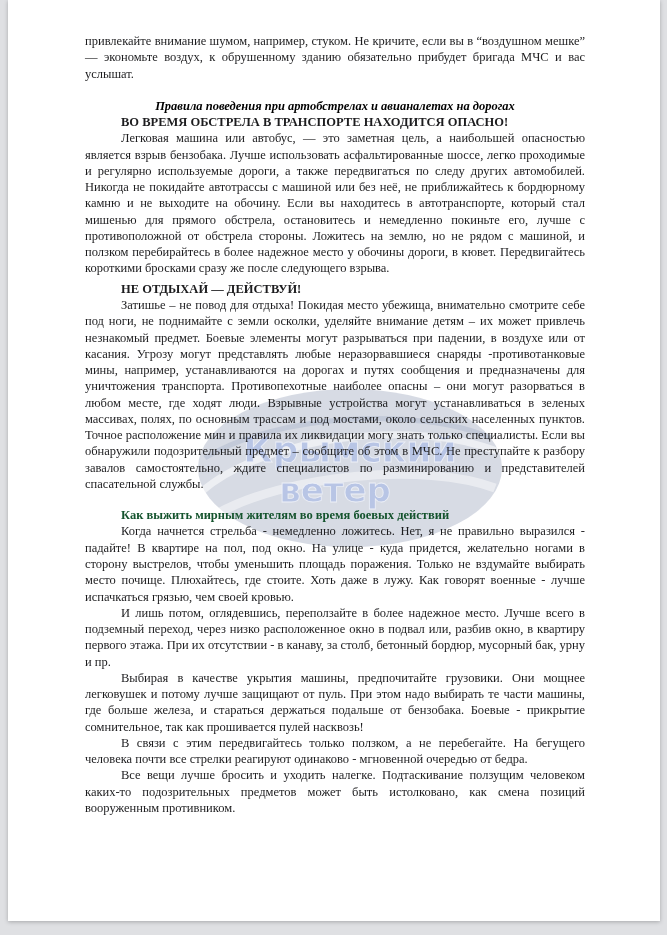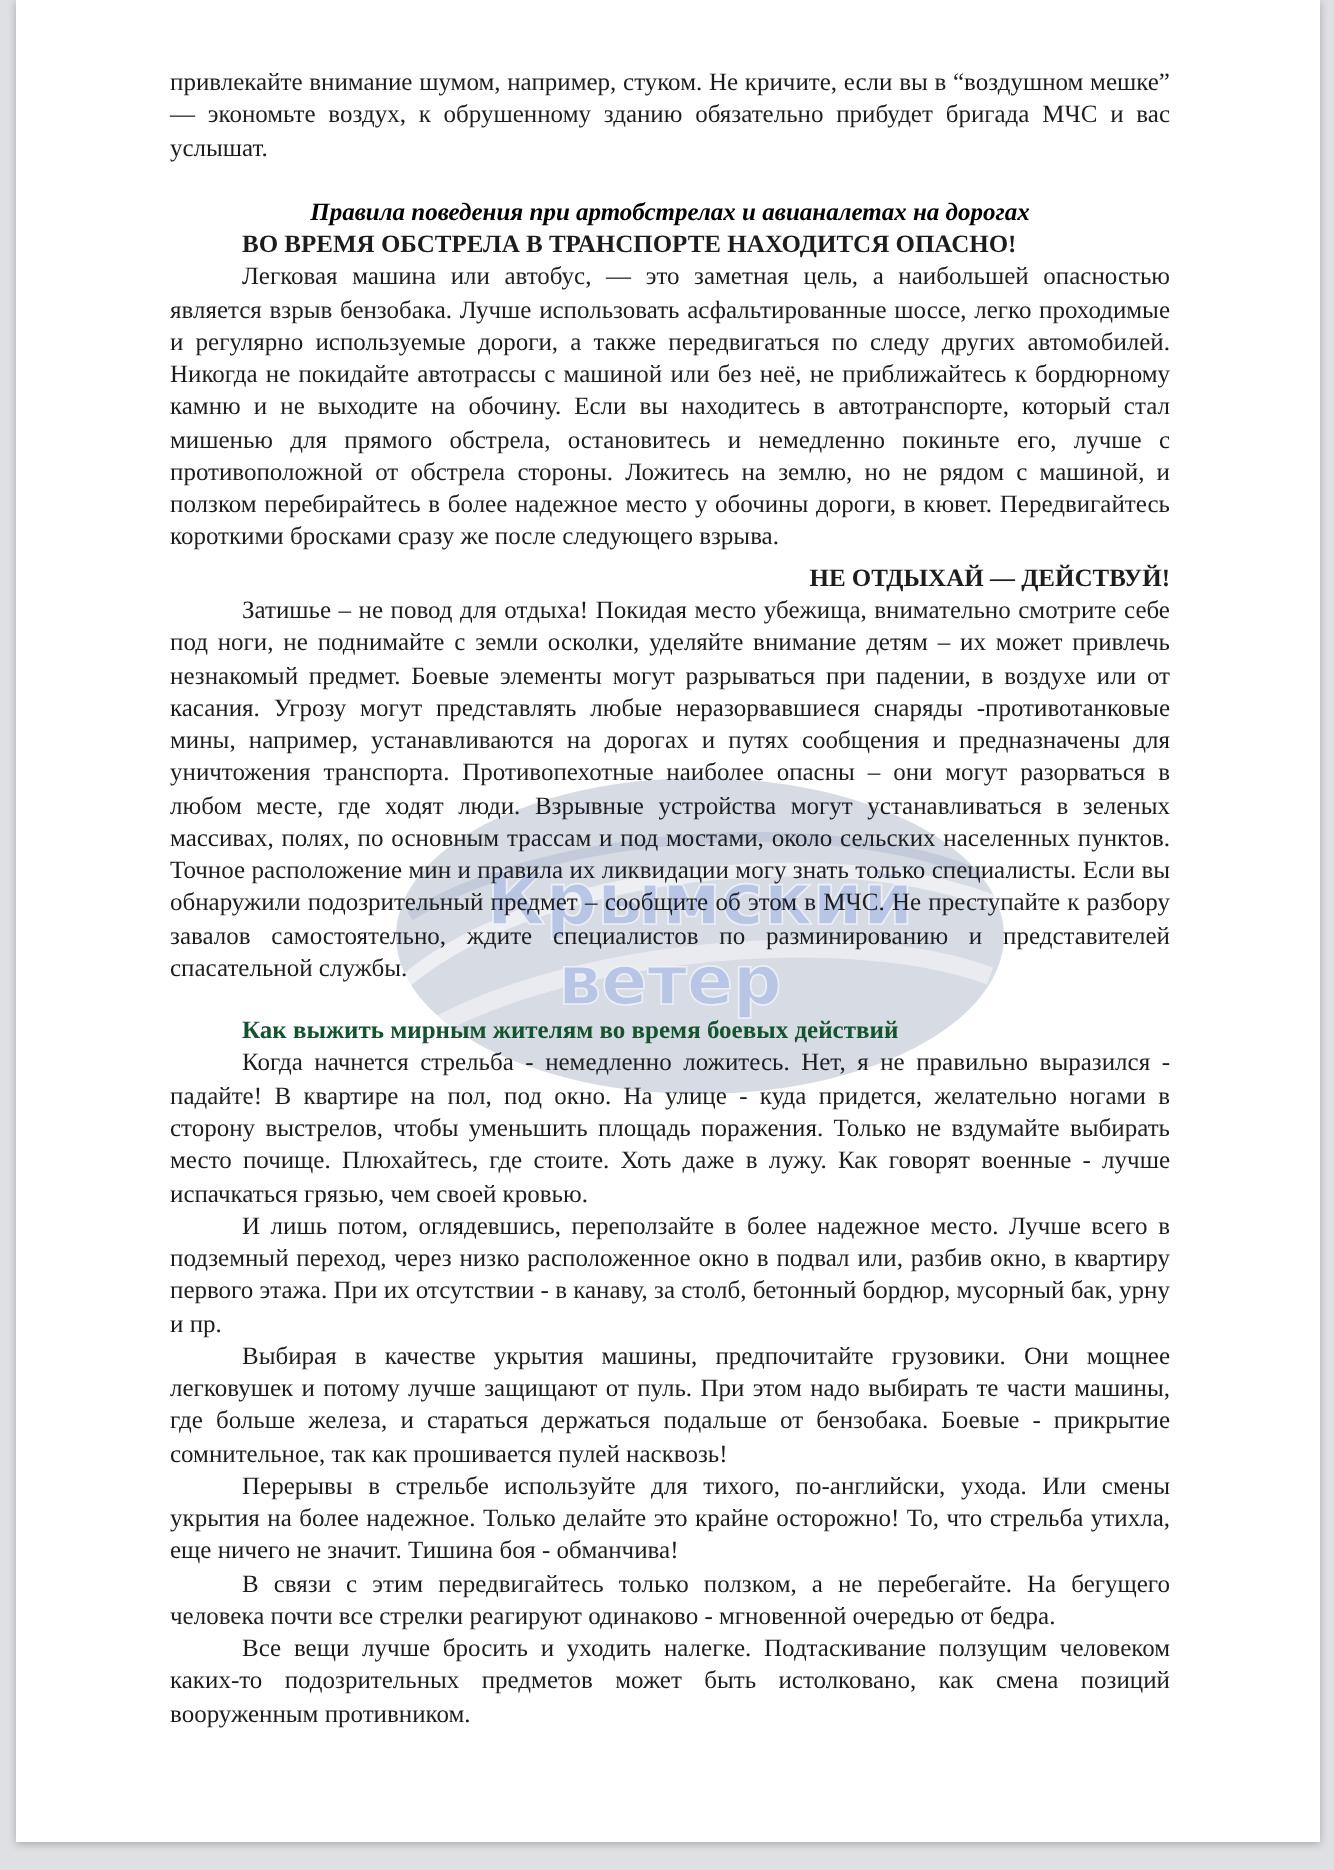--- a/index.html
+++ b/index.html
@@ -50,21 +50,21 @@
     text-indent: 0;
     margin: 0;
   }
   .h-red {
     font-weight: bold;
     text-indent: 36px;
     margin: 0;
   }
   .mt-red1 { margin-top: 16px; }
   .mt-h3   { margin-top: 0; }
-  .mt-h5   { margin-top: 4px; text-align: right; }
+  .mt-h5   { margin-top: 4px; }
   .mt-red2 { margin-top: 3px; }
   .mt-red3 { margin-top: 15px; }
 </style>
 </head>
 <body>
 
 <div class="sheet">
 
   <svg class="watermark" viewBox="0 0 310 160" xmlns="http://www.w3.org/2000/svg">
     <ellipse cx="155" cy="80" rx="152" ry="79" fill="#ccd1dc" opacity="0.78"></ellipse>
@@ -92,20 +92,19 @@
 
     <p class="h-red mt-red3" style="color:#14532d">Как выжить мирным жителям во время боевых действий</p>
 
 
     <p class="para">Когда начнется стрельба - немедленно ложитесь. Нет, я не правильно выразился - падайте! В квартире на пол, под окно. На улице - куда придется, желательно ногами в сторону выстрелов, чтобы уменьшить площадь поражения. Только не вздумайте выбирать место почище. Плюхайтесь, где стоите. Хоть даже в лужу. Как говорят военные - лучше испачкаться грязью, чем своей кровью.</p>
 
     <p class="para">И лишь потом, оглядевшись, переползайте в более надежное место. Лучше всего в подземный переход, через низко расположенное окно в подвал или, разбив окно, в квартиру первого этажа. При их отсутствии - в канаву, за столб, бетонный бордюр, мусорный бак, урну и пр.</p>
 
     <p class="para">Выбирая в качестве укрытия машины, предпочитайте грузовики. Они мощнее легковушек и потому лучше защищают от пуль. При этом надо выбирать те части машины, где больше железа, и стараться держаться подальше от бензобака. Боевые - прикрытие сомнительное, так как прошивается пулей насквозь!</p>
 
-    <p class="para">Перерывы в стрельбе используйте для тихого, по-английски, ухода. Или смены укрытия на более надежное. Только делайте это крайне осторожно! То, что стрельба утихла, еще ничего не значит. Тишина боя - обманчива!</p>
 
     <p class="para">В связи с этим передвигайтесь только ползком, а не перебегайте. На бегущего человека почти все стрелки реагируют одинаково - мгновенной очередью от бедра.</p>
 
     <p class="para">Все вещи лучше бросить и уходить налегке. Подтаскивание ползущим человеком каких-то подозрительных предметов может быть истолковано, как смена позиций вооруженным противником.</p>
 
   </div>
 </div>
 
 </body></html>

